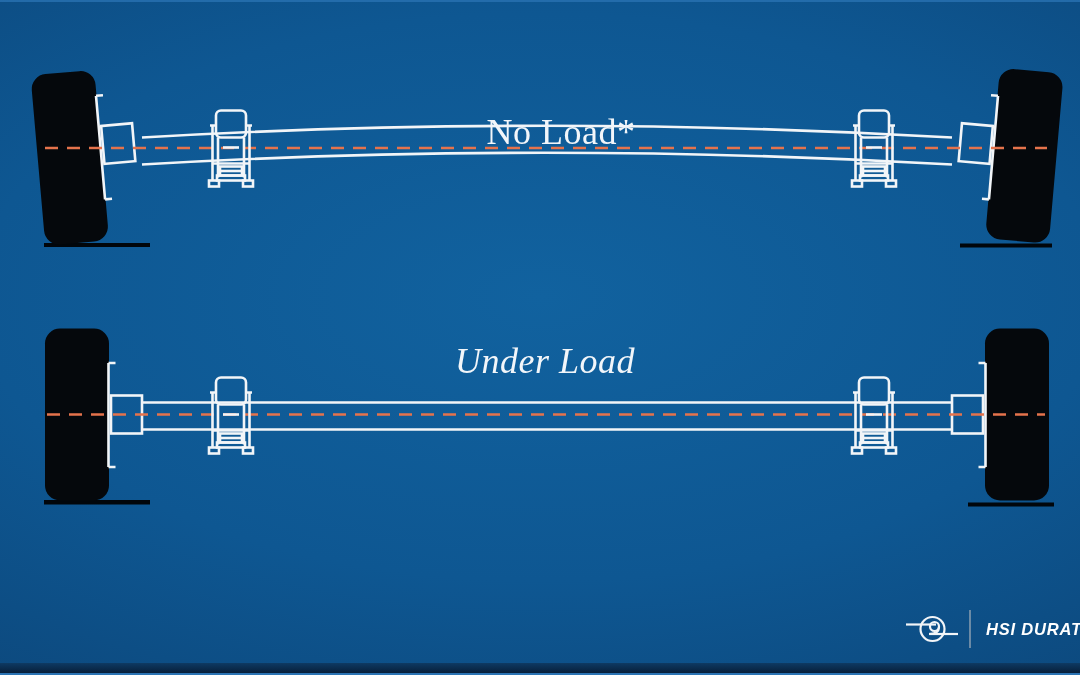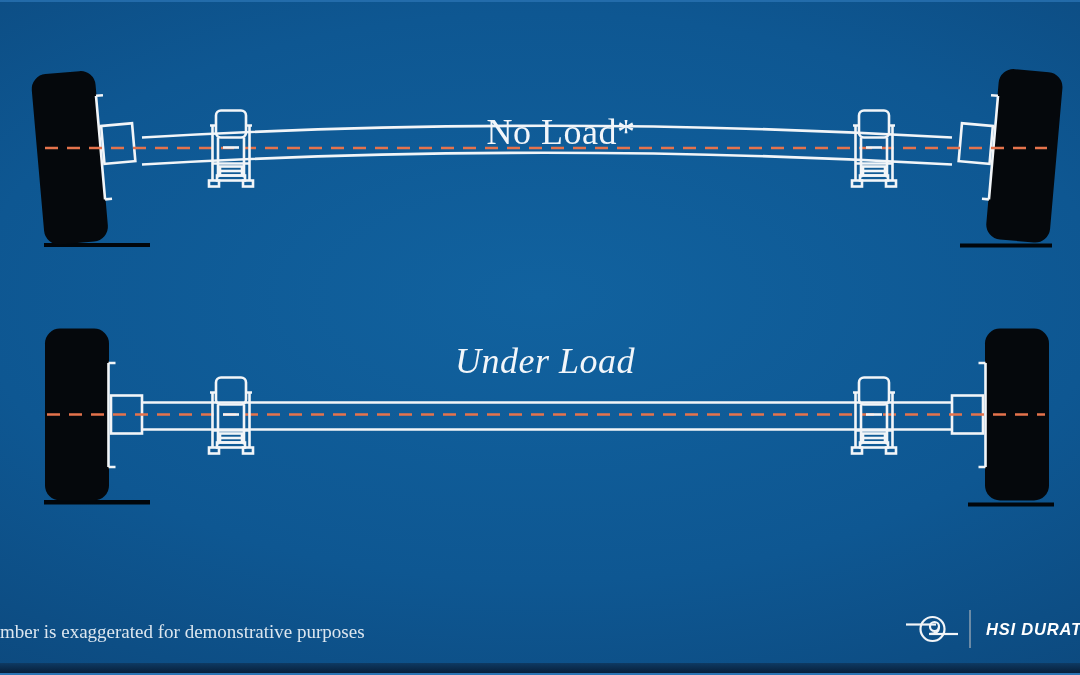--- a/index.html
+++ b/index.html
@@ -111,21 +111,20 @@
       <path class="dash" d="M47,414.5 H1045"></path>
 
       <use href="#hanger" transform="translate(231,414.5)"></use>
       <use href="#hanger" transform="translate(874,414.5)"></use>
     </g>
   </svg>
 
   <div class="diagram-title title-no-load">No Load*</div>
   <div class="diagram-title title-under-load">Under Load</div>
 
-  <div class="footnote">mber is exaggerated for demonstrative purposes</div>
 
   <div class="logo">
     <svg class="logo-icon-svg" width="56" height="46" viewBox="0 0 56 46">
       <g class="stroke-w">
         <circle cx="27.5" cy="23" r="12"></circle>
         <path d="M1,18.5 H31"></path>
         <path d="M24,28 H53"></path>
         <circle cx="29.5" cy="20.5" r="4.5"></circle>
         <path d="M34,21 C34,26 31,28 24,28"></path>
       </g>

